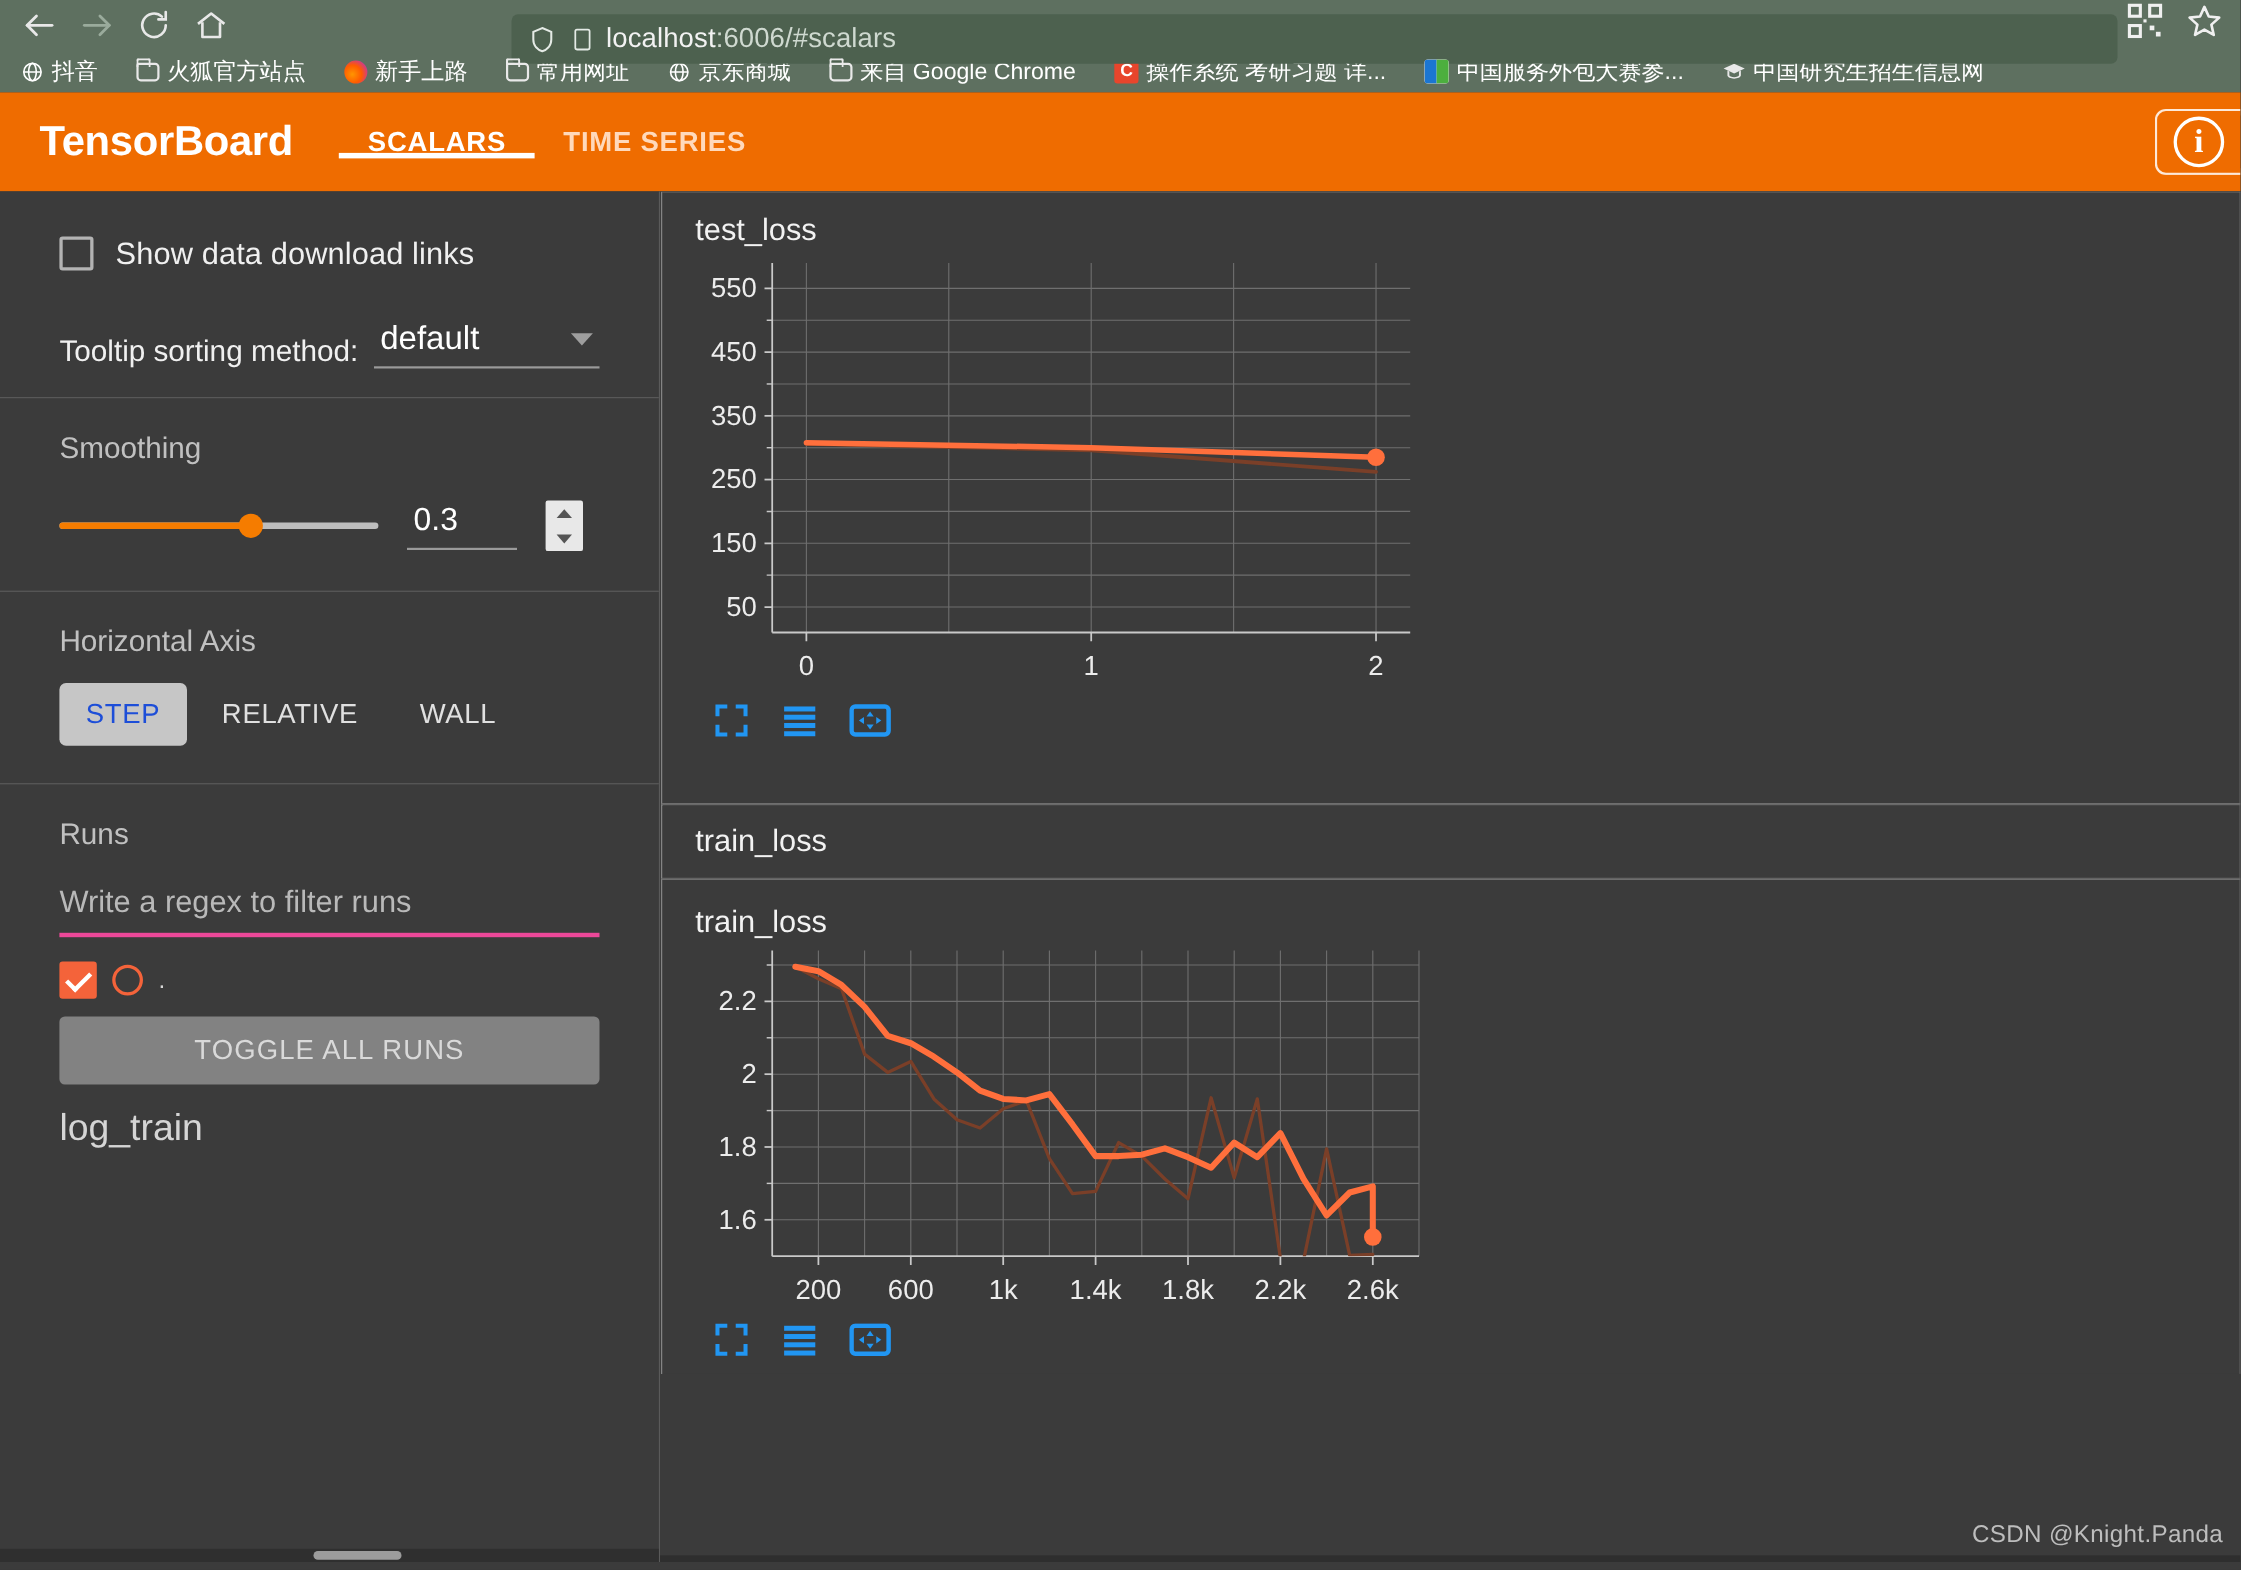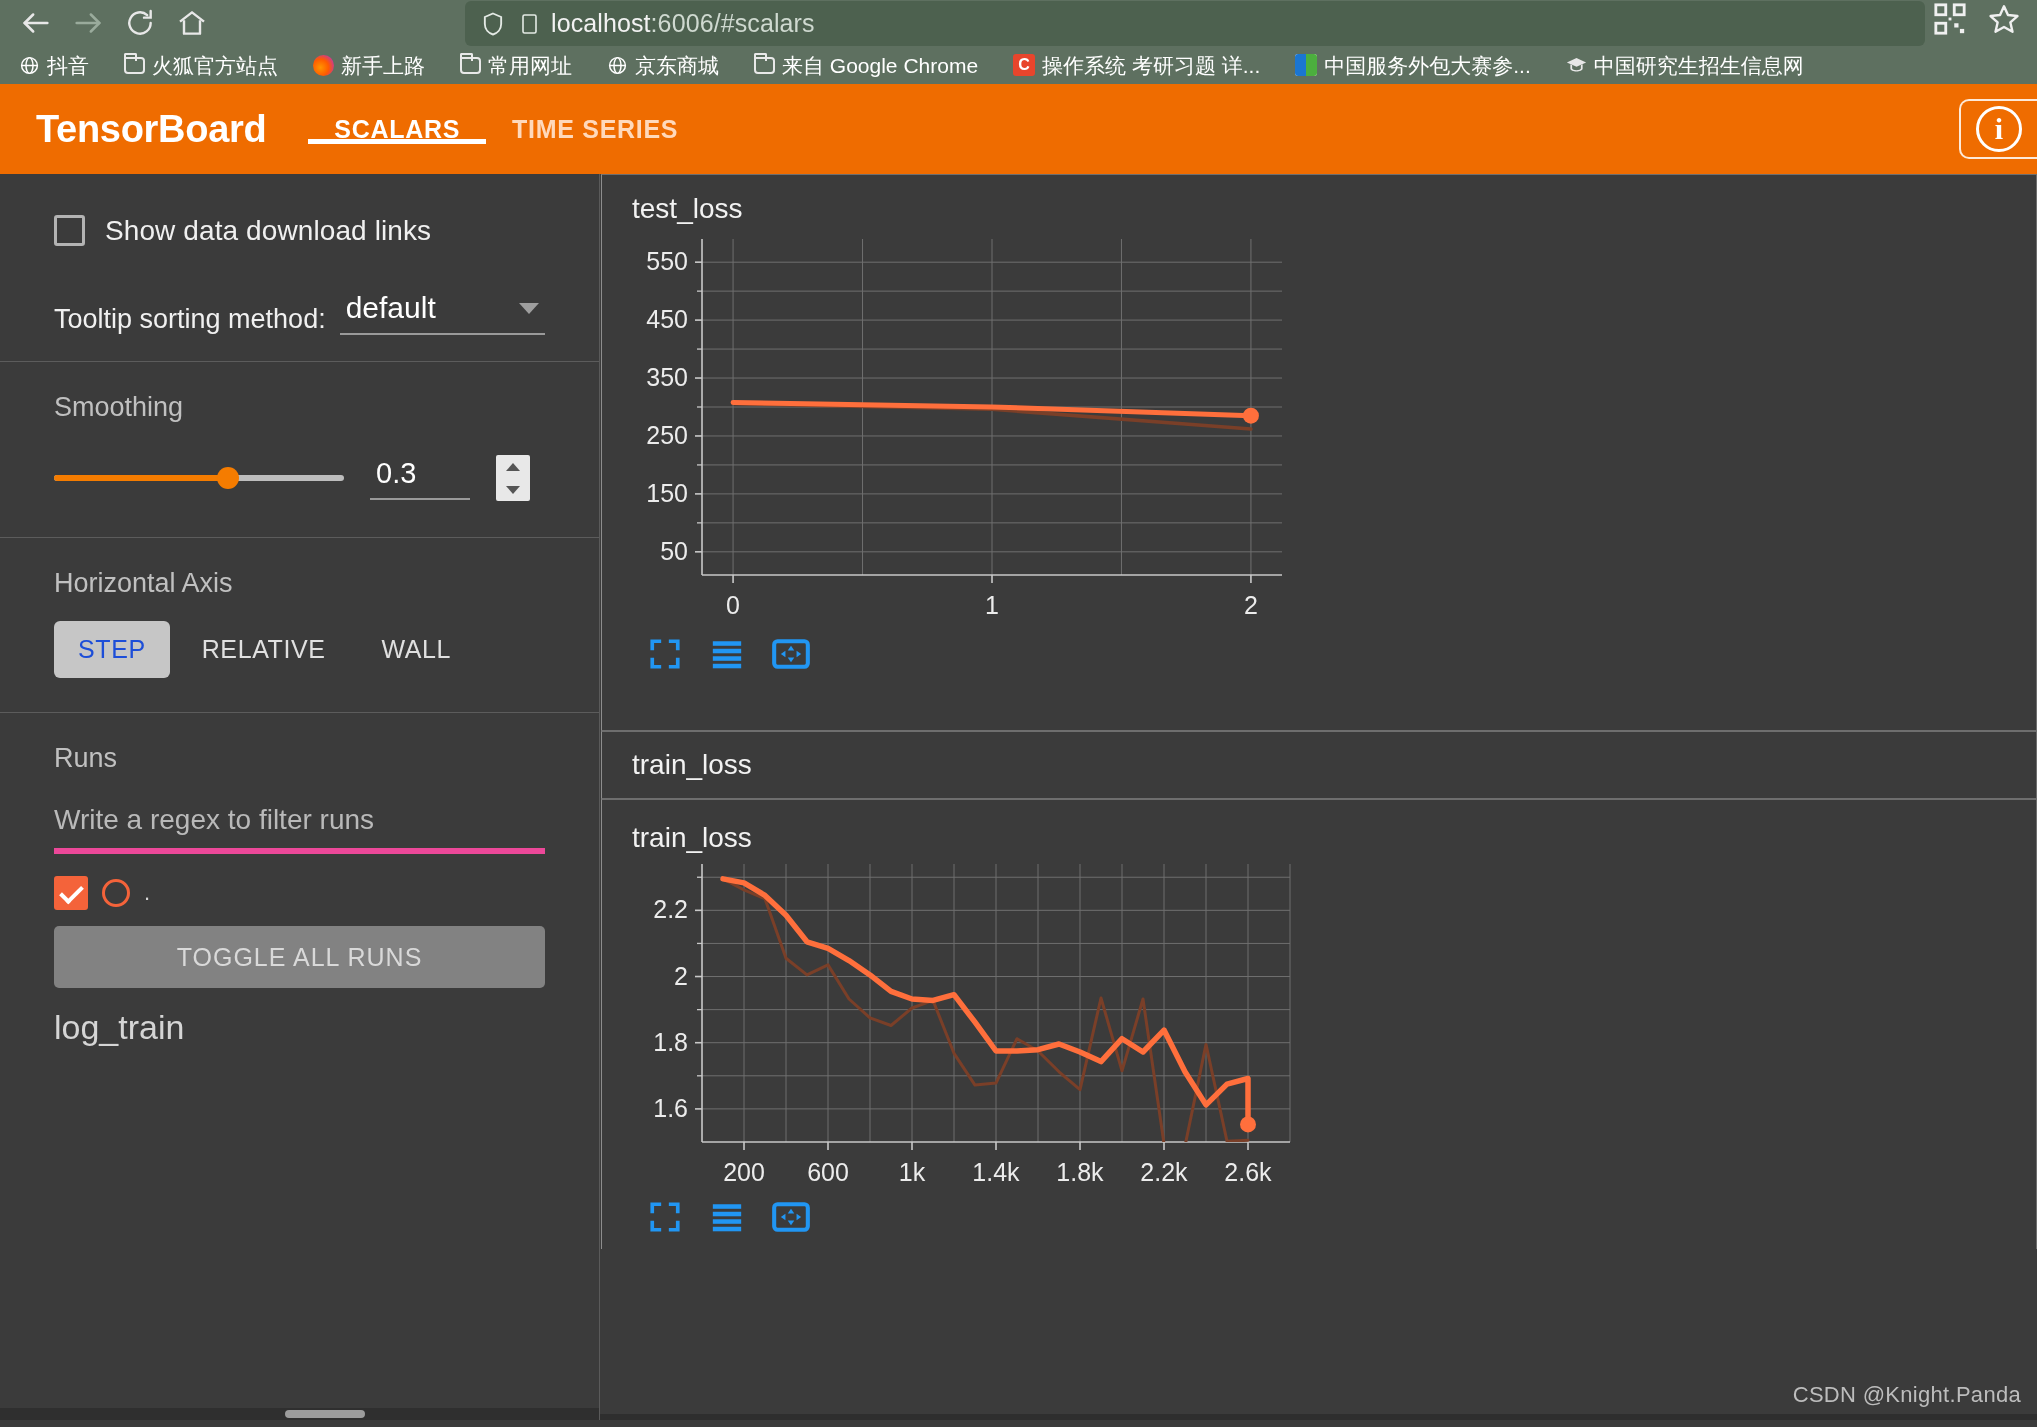--- a/index.html
+++ b/index.html
@@ -24,21 +24,21 @@
   }
   .nav-btn {
     width: 52px; height: 42px;
     display: flex; align-items: center; justify-content: center;
     color: #e8e8e8;
   }
   .nav-btn.disabled { color: #9aab9c; }
   .nav-btn svg { display:block; }
   .urlbar {
     position: absolute;
-    left: 465px; top: 1px;
+    left: 465px; top: 13px;
     width: 1460px; height: 45px;
     background: #4d614f;
     border-radius: 6px;
     display: flex; align-items: center;
     padding: 0 14px;
     gap: 10px;
   }
   .urlbar .url-text {
     color: #f2f2f2;
     font-size: 25px;
@@ -345,21 +345,21 @@
     color: #e0e0e0;
     font-size: 25px;
     letter-spacing: .6px;
     border-radius: 6px;
     cursor: pointer;
   }
   .seg-btn.active { background: #c6c6c6; color: #1d4ed8; }
 
   .filter-input {
     margin-top: 30px;
-    border-bottom: 6px solid #ec4899;
+    border-bottom: 4px solid #ec4899;
     padding-bottom: 12px;
     color: #b9b9b9;
     font-size: 28px;
     cursor: text;
   }
   .run-row {
     display: flex; align-items: center;
     gap: 14px;
     margin-top: 22px;
   }

